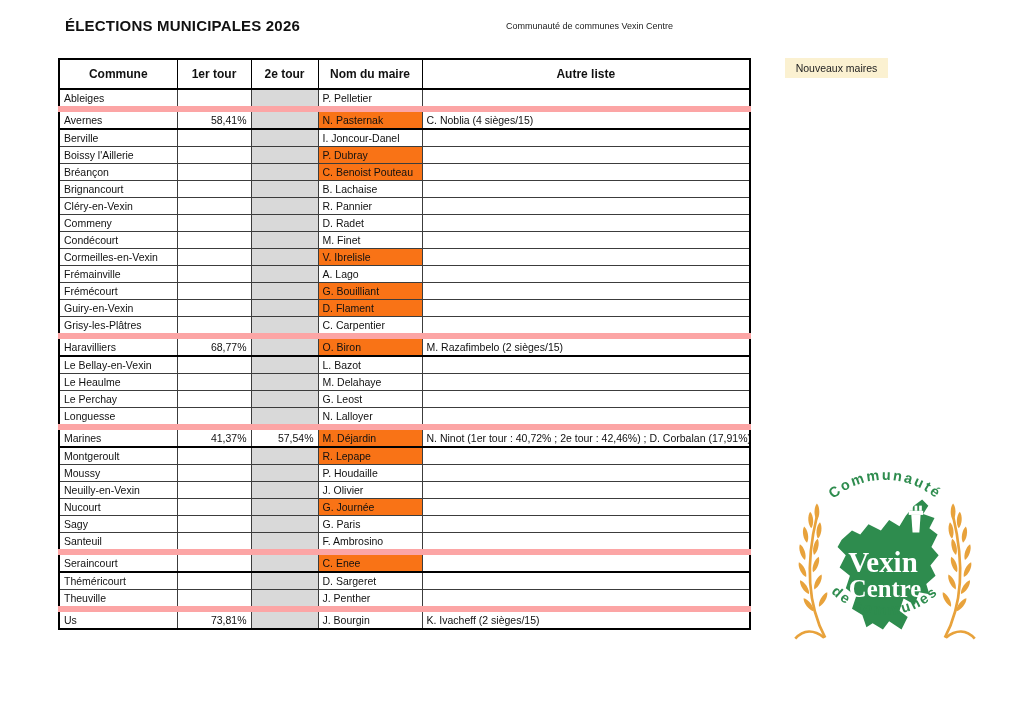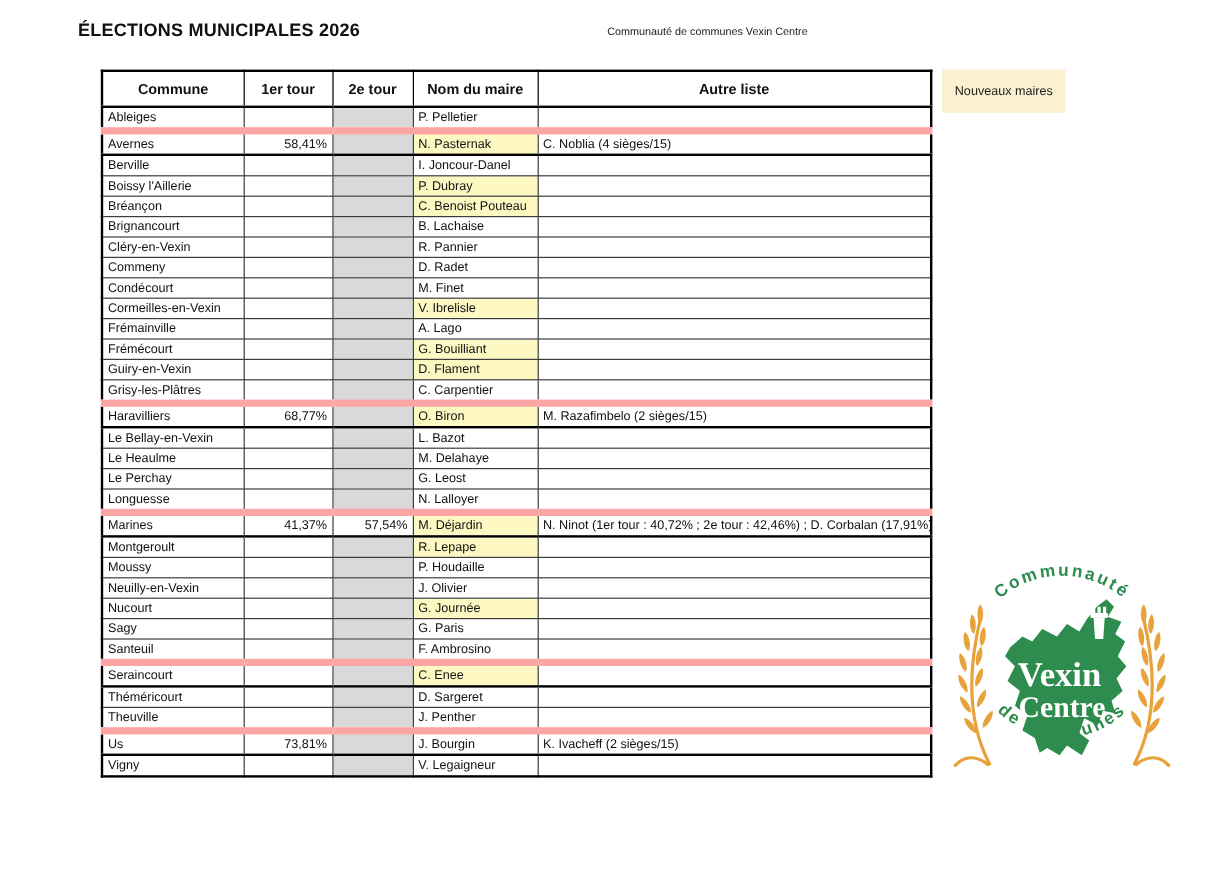--- a/index.html
+++ b/index.html
@@ -8,45 +8,45 @@
     font-family:"Liberation Sans",sans-serif;color:#1a1a1a;overflow:hidden;
   }
   .page-title{
     position:absolute;left:65px;top:17px;margin:0;
     font-size:15px;font-weight:bold;letter-spacing:.2px;color:#111;
   }
   .subtitle{
     position:absolute;left:470px;top:21px;font-size:9px;color:#222;margin-left:36px;
   }
   .legend-badge{
-    position:absolute;left:785px;top:58px;width:103px;height:36px;
+    position:absolute;left:785px;top:58px;width:103px;height:20px;
     background:#FBF1D1;display:flex;align-items:center;justify-content:center;
     font-size:10.5px;color:#222;
   }
-  .table-wrap{position:absolute;left:84px;top:58px;}
+  .table-wrap{position:absolute;left:58px;top:58px;}
   table.results{
     border-collapse:collapse;table-layout:fixed;width:691px;
     border:2px solid #000;
   }
   table.results thead th{
     height:28px;font-size:12px;font-weight:bold;color:#111;
     border:1px solid #000;border-bottom:2px solid #000;background:#fff;
     text-align:center;padding:0 2px;
   }
   table.results tbody td{
     height:16px;line-height:16px;font-size:10.5px;color:#111;
     border:1px solid #3c3c3c;padding:0 4px;white-space:nowrap;overflow:hidden;
     background:#fff;vertical-align:middle;
   }
   table.results tbody tr.medium td{
     border-top:6px solid #fca5a5;border-bottom:2px solid #000;
   }
   td.c-t1,td.c-t2{text-align:right;padding-right:5px;}
   td.c-t2.gray{background:#D9D9D9;}
-  td.c-maire.new{background:#fef9c3;}
+  td.c-maire.new{background:#f97316;}
   td.c-autre{padding-left:5px;}
   .logo{position:absolute;left:792px;top:452px;}
 </style>
 </head>
 <body>
 
 <h1 class="page-title">ÉLECTIONS MUNICIPALES 2026</h1>
 <div class="subtitle">Communauté de communes Vexin Centre</div>
 <div class="legend-badge">
   <span>Nouveaux maires</span>
@@ -273,27 +273,20 @@
           <td class="c-t2 gray"></td>
           <td class="c-maire">J. Penther</td>
           <td class="c-autre"></td>
         </tr>
         <tr class="medium">
           <td class="c-commune">Us</td>
           <td class="c-t1">73,81%</td>
           <td class="c-t2 gray"></td>
           <td class="c-maire">J. Bourgin</td>
           <td class="c-autre">K. Ivacheff (2 sièges/15)</td>
-        </tr>
-        <tr>
-          <td class="c-commune">Vigny</td>
-          <td class="c-t1"></td>
-          <td class="c-t2 gray"></td>
-          <td class="c-maire">V. Legaigneur</td>
-          <td class="c-autre"></td>
         </tr>
       </tbody>
   </table>
 </div>
 
 <svg class="logo" width="186" height="196" viewBox="0 0 180 190" xmlns="http://www.w3.org/2000/svg">
   <defs>
     <path id="arcTop" d="M 13,104 A 77,77 0 0 1 167,104"></path>
     <path id="arcBottom" d="M 17,96 A 74,74 0 0 0 163,96"></path>
     <path id="grain" d="M0,-8 C3.1,-4.5 3.1,4.5 0,8 C-3.1,4.5 -3.1,-4.5 0,-8 Z"></path>

